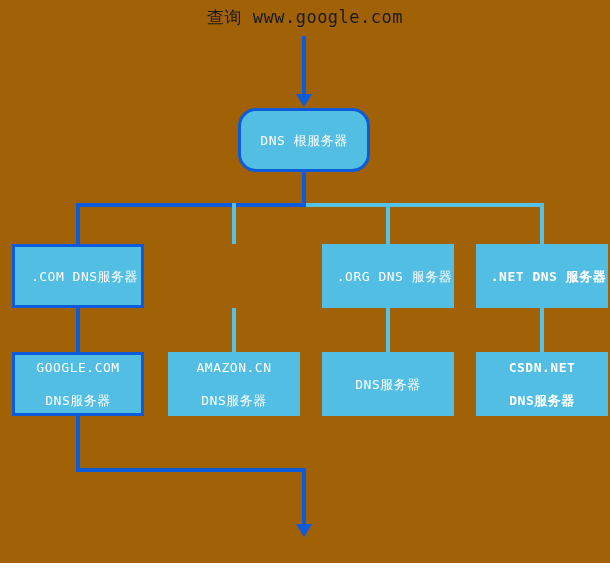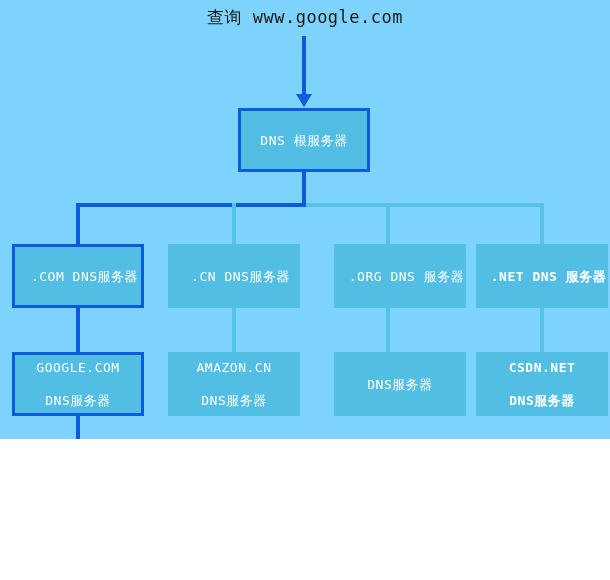--- a/index.html
+++ b/index.html
@@ -6,22 +6,22 @@
     --accent-blue: #0b5bdb;
     --box-fill: #53bee4;
     --line-light: #55c1e6;
     --box-text: #ffffff;
     --label-text: #1a1a1a;
   }
   html, body { margin: 0; padding: 0; background: #ffffff; }
   .canvas {
     position: relative;
     width: 610px;
-    height: 439px;
-    background: #7dd3fc;
+    height: 563px;
+    background: #a16207;
     font-family: "DejaVu Sans Mono", "Liberation Mono", monospace;
     overflow: hidden;
   }
   .toplabel, .bottomlabel {
     position: absolute;
     left: 0;
     width: 610px;
     text-align: center;
     color: var(--label-text);
     font-size: 17px;
@@ -55,52 +55,49 @@
     letter-spacing: 0.5px;
     line-height: 21px;
     text-align: center;
     white-space: pre;
   }
   .box.bordered { border: 3px solid var(--accent-blue); }
   .row1 { top: 244px; padding-left: 13px; }
   .row2 { top: 352px; gap: 12px; }
   .col1 { left: 12px; }
   .col2 { left: 168px; }
-  .col3 { left: 334px; }
+  .col3 { left: 322px; }
   .col4 { left: 476px; font-weight: bold; }
 </style>
 </head>
 <body>
 
 <div class="canvas">
 
   <div class="toplabel">查询 www.google.com</div>
 
   <div class="line dark" style="left:302px; top:36px; width:4px; height:59px;"></div>
   <div class="arrow-down" style="left:296px; top:94px;"></div>
 
-  <div class="box bordered" style="left:238px; top:108px;">
+  <div class="box bordered" style="left:238px; top:108px;border-radius:18px;">
     <span>DNS 根服务器</span>
   </div>
 
   <div class="line dark" style="left:302px; top:170px; width:4px; height:37px;"></div>
 
   <div class="line light" style="left:302px; top:203px; width:242px; height:4px;"></div>
   <div class="line dark" style="left:76px; top:203px; width:230px; height:4px;"></div>
 
   <div class="line dark" style="left:76px; top:203px; width:4px; height:41px;"></div>
   <div class="line light" style="left:232px; top:203px; width:4px; height:41px;"></div>
   <div class="line light" style="left:386px; top:203px; width:4px; height:41px;"></div>
   <div class="line light" style="left:540px; top:203px; width:4px; height:41px;"></div>
 
   <div class="box bordered row1 col1">
     <span>.COM DNS服务器</span>
-  </div>
-  <div class="box row1 col2">
-    <span>.CN DNS服务器</span>
   </div>
   <div class="box row1 col3">
     <span>.ORG DNS 服务器</span>
   </div>
   <div class="box row1 col4">
     <span>.NET DNS 服务器</span>
   </div>
 
   <div class="line dark" style="left:76px; top:308px; width:4px; height:44px;"></div>
   <div class="line light" style="left:232px; top:308px; width:4px; height:44px;"></div>

